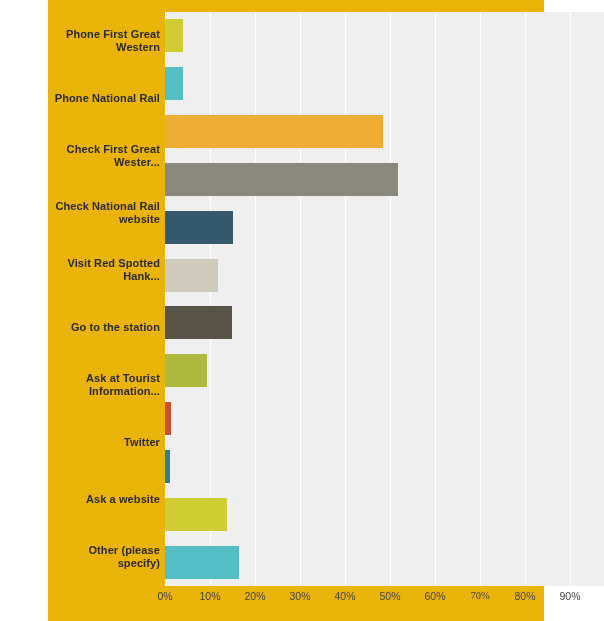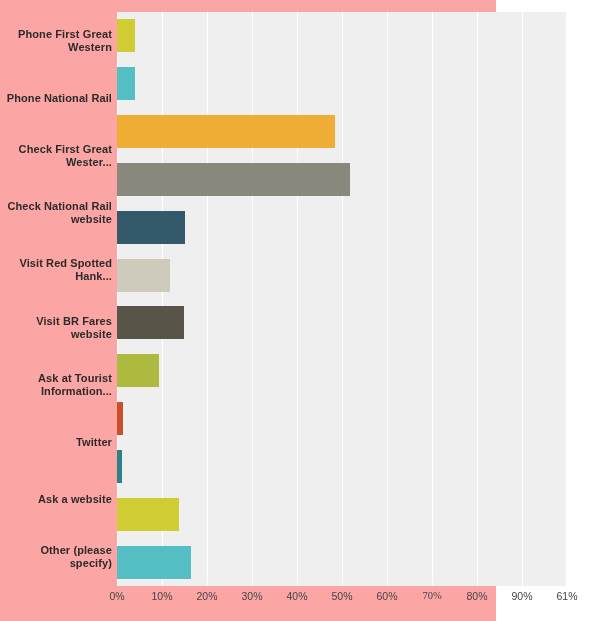--- a/index.html
+++ b/index.html
@@ -11,21 +11,22 @@
     width: 604px;
     height: 621px;
     font-family: "Liberation Sans", sans-serif;
     overflow: hidden;
   }
 
   #chart-root {
     position: relative;
     width: 496px;
     height: 621px;
-    background: #fca5a5;
+    background: #eab308;
+    margin-left: 48px;
   }
 
   
   .labels-column {
     position: absolute;
     left: 0;
     top: 12px;
     width: 112px;
     height: 574px;
     display: flex;
@@ -124,21 +125,21 @@
       <div class="cat-label-cell">
         <div class="cat-label-text">Check First Great Wester...</div>
       </div>
       <div class="cat-label-cell">
         <div class="cat-label-text">Check National Rail website</div>
       </div>
       <div class="cat-label-cell">
         <div class="cat-label-text">Visit Red Spotted Hank...</div>
       </div>
       <div class="cat-label-cell">
-        <div class="cat-label-text">Visit BR Fares website</div>
+        <div class="cat-label-text">Go to the station</div>
       </div>
       <div class="cat-label-cell">
         <div class="cat-label-text">Ask at Tourist Information...</div>
       </div>
       <div class="cat-label-cell">
         <div class="cat-label-text">Twitter</div>
       </div>
       <div class="cat-label-cell">
         <div class="cat-label-text">Ask a website</div>
       </div>

